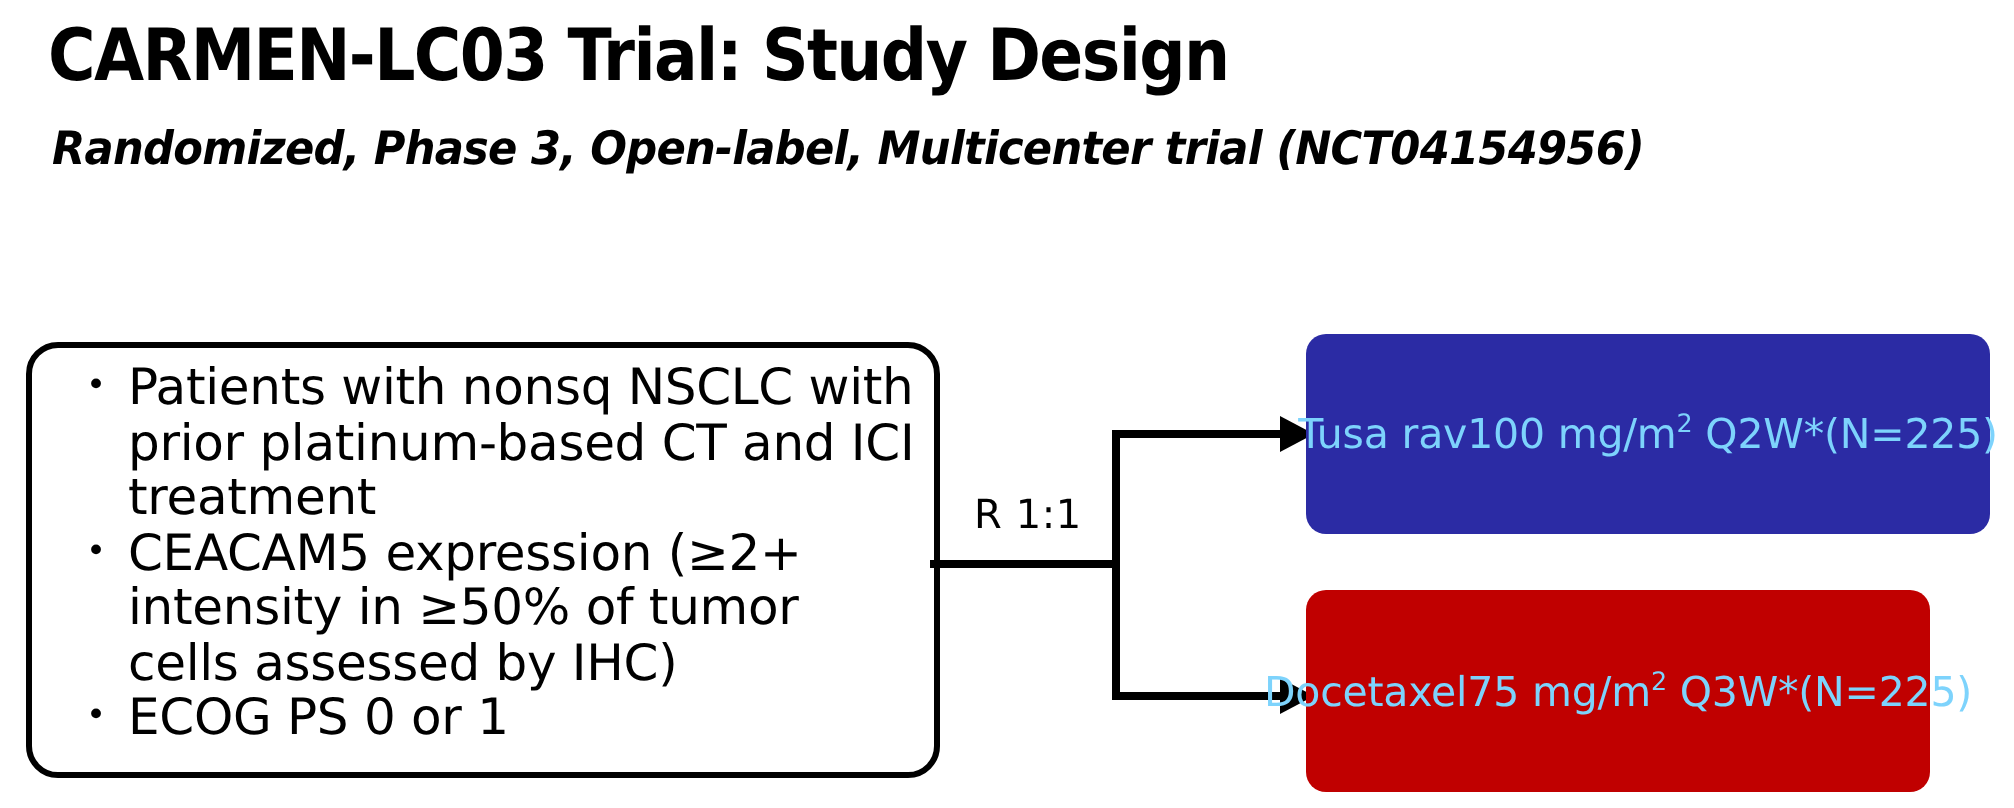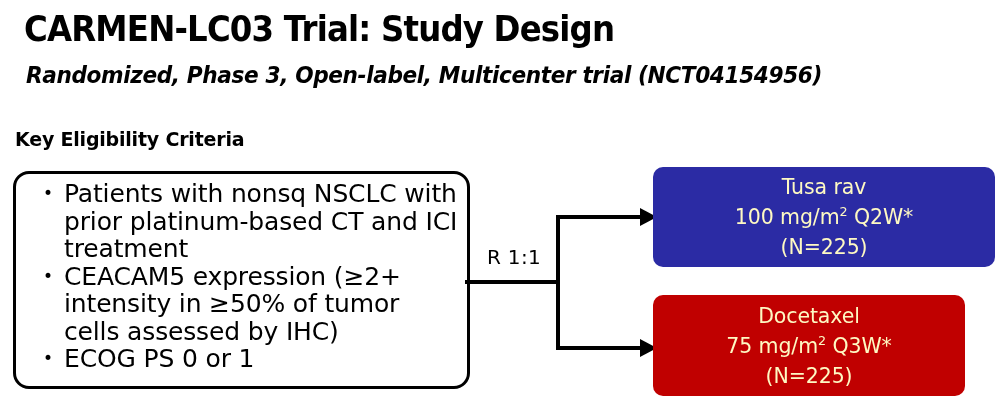--- a/index.html
+++ b/index.html
@@ -120,24 +120,24 @@
     letter-spacing: 0.3px;
     white-space: nowrap;
     text-align: right;
   }
 
   
   .arm-box {
     position: absolute;
     box-sizing: border-box;
     border-radius: 10px;
-    color: #fef9c3;
+    color: #7dd3fc;
     text-align: center;
     display: flex;
-    flex-direction: column;
+    flex-direction: row;
     align-items: center;
     justify-content: center;
   }
   .arm-line {
     font-size: 20.5px;
     line-height: 30px;
     letter-spacing: -0.1px;
     white-space: nowrap;
   }
   .arm-line sup {
@@ -160,21 +160,20 @@
 </style>
 </head>
 <body>
 
 <div id="slide">
 
   <div id="title">CARMEN-LC03 Trial: Study Design</div>
 
   <div id="subtitle">Randomized, Phase 3, Open-label, Multicenter trial (NCT04154956)</div>
 
-  <div id="eligibility-heading">Key Eligibility Criteria</div>
 
   <div id="criteria-box">
     <ul id="criteria-list">
       <li>Patients with nonsq NSCLC with prior platinum-based CT and ICI treatment</li>
       <li>CEACAM5 expression (≥2+ intensity in ≥50% of tumor cells assessed by IHC)</li>
       <li>ECOG PS 0 or 1</li>
     </ul>
   </div>
 
   <svg id="connector" viewBox="0 0 200 220" width="200" height="220">

